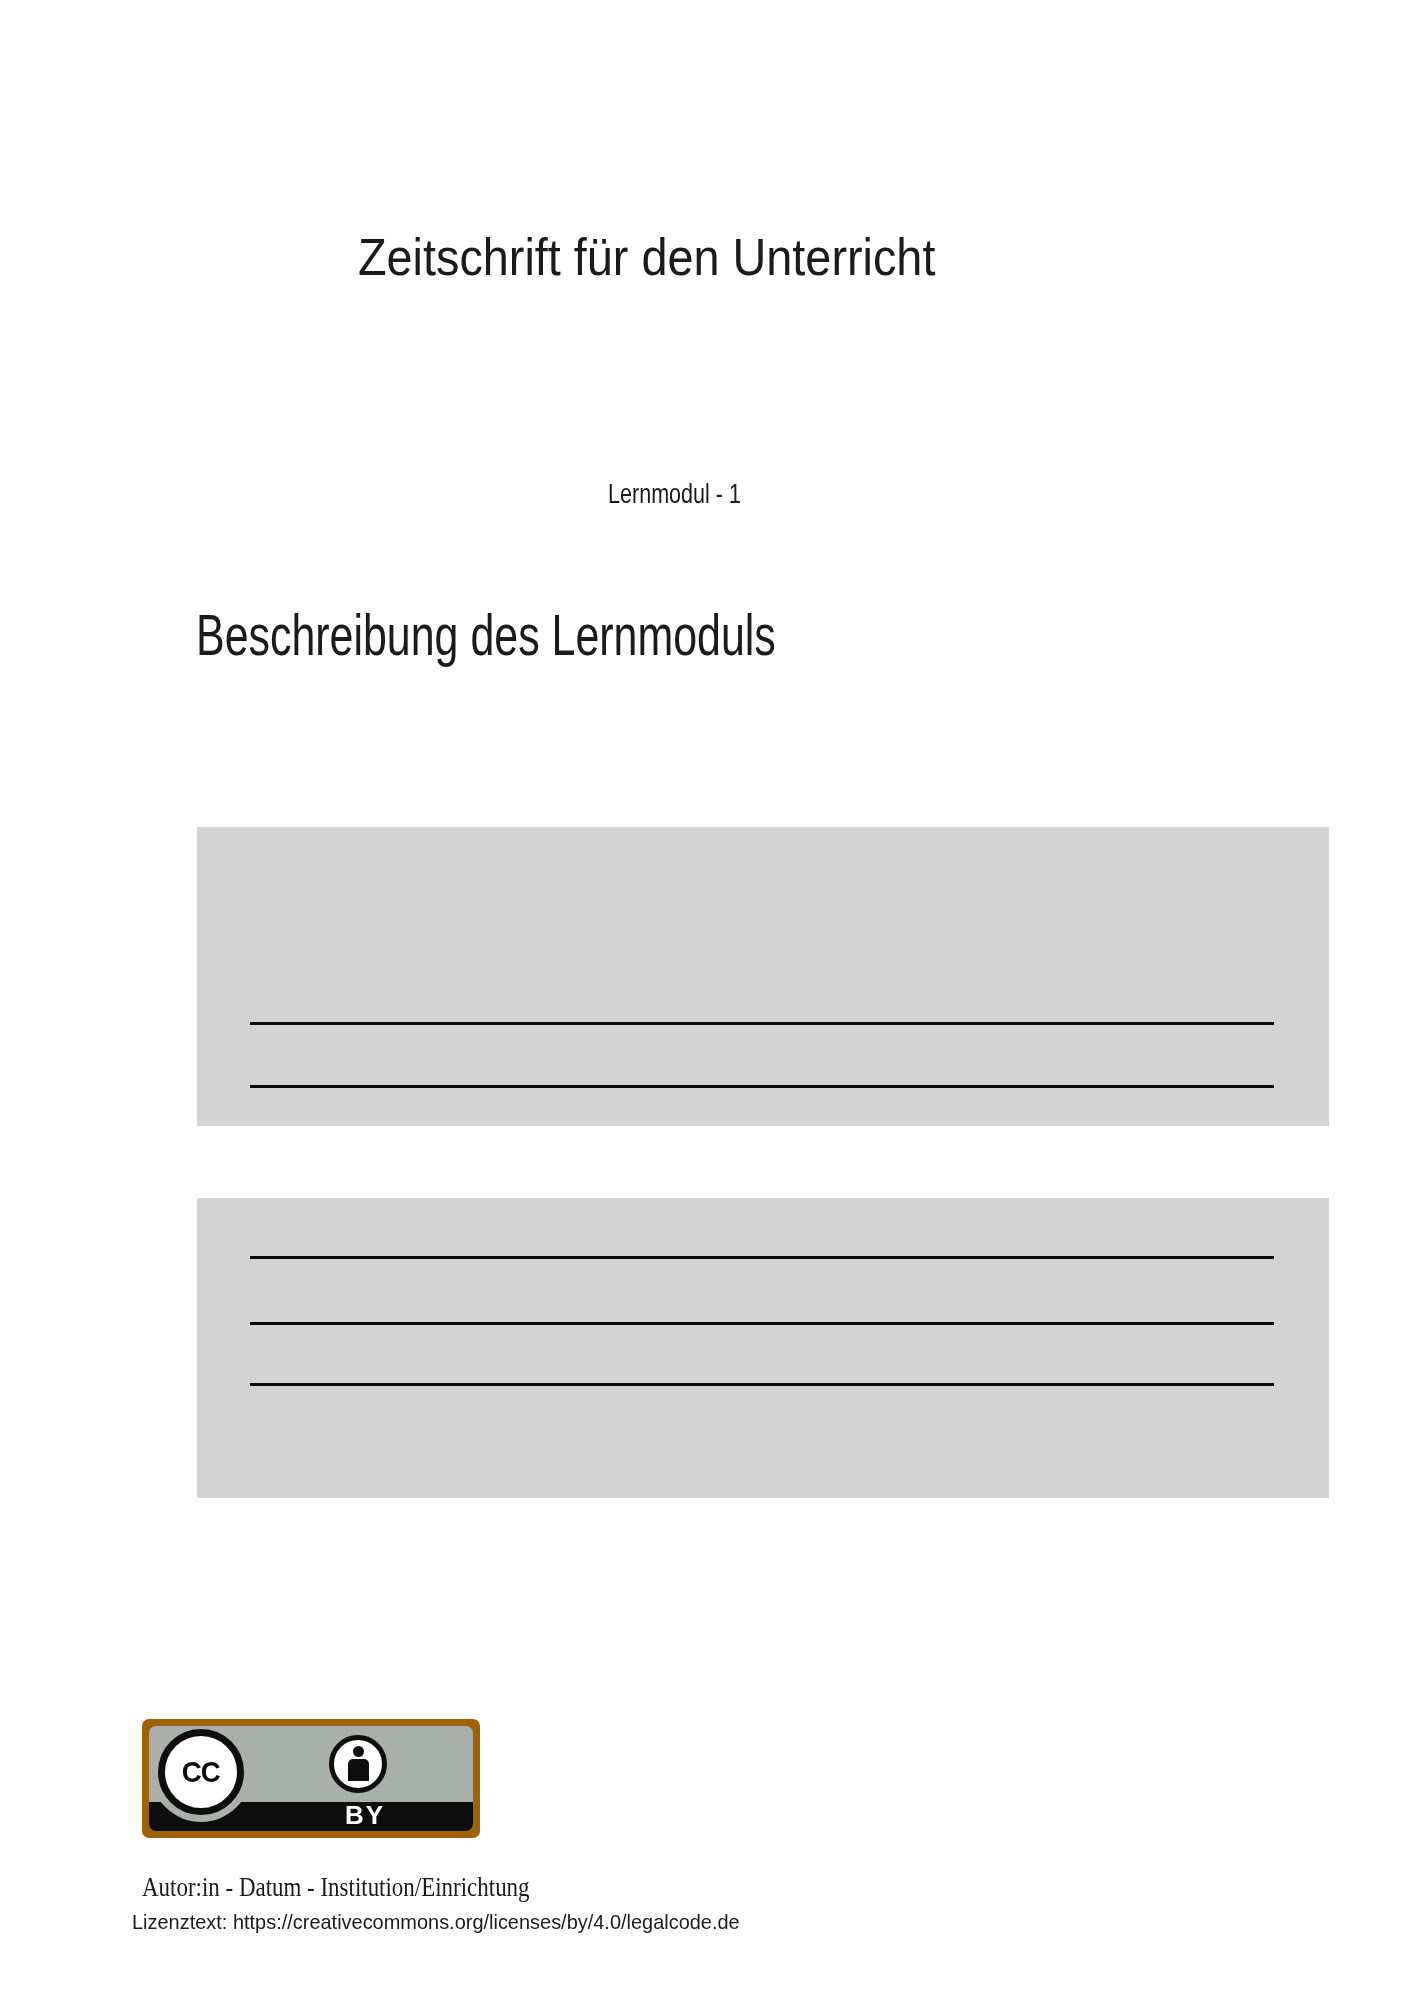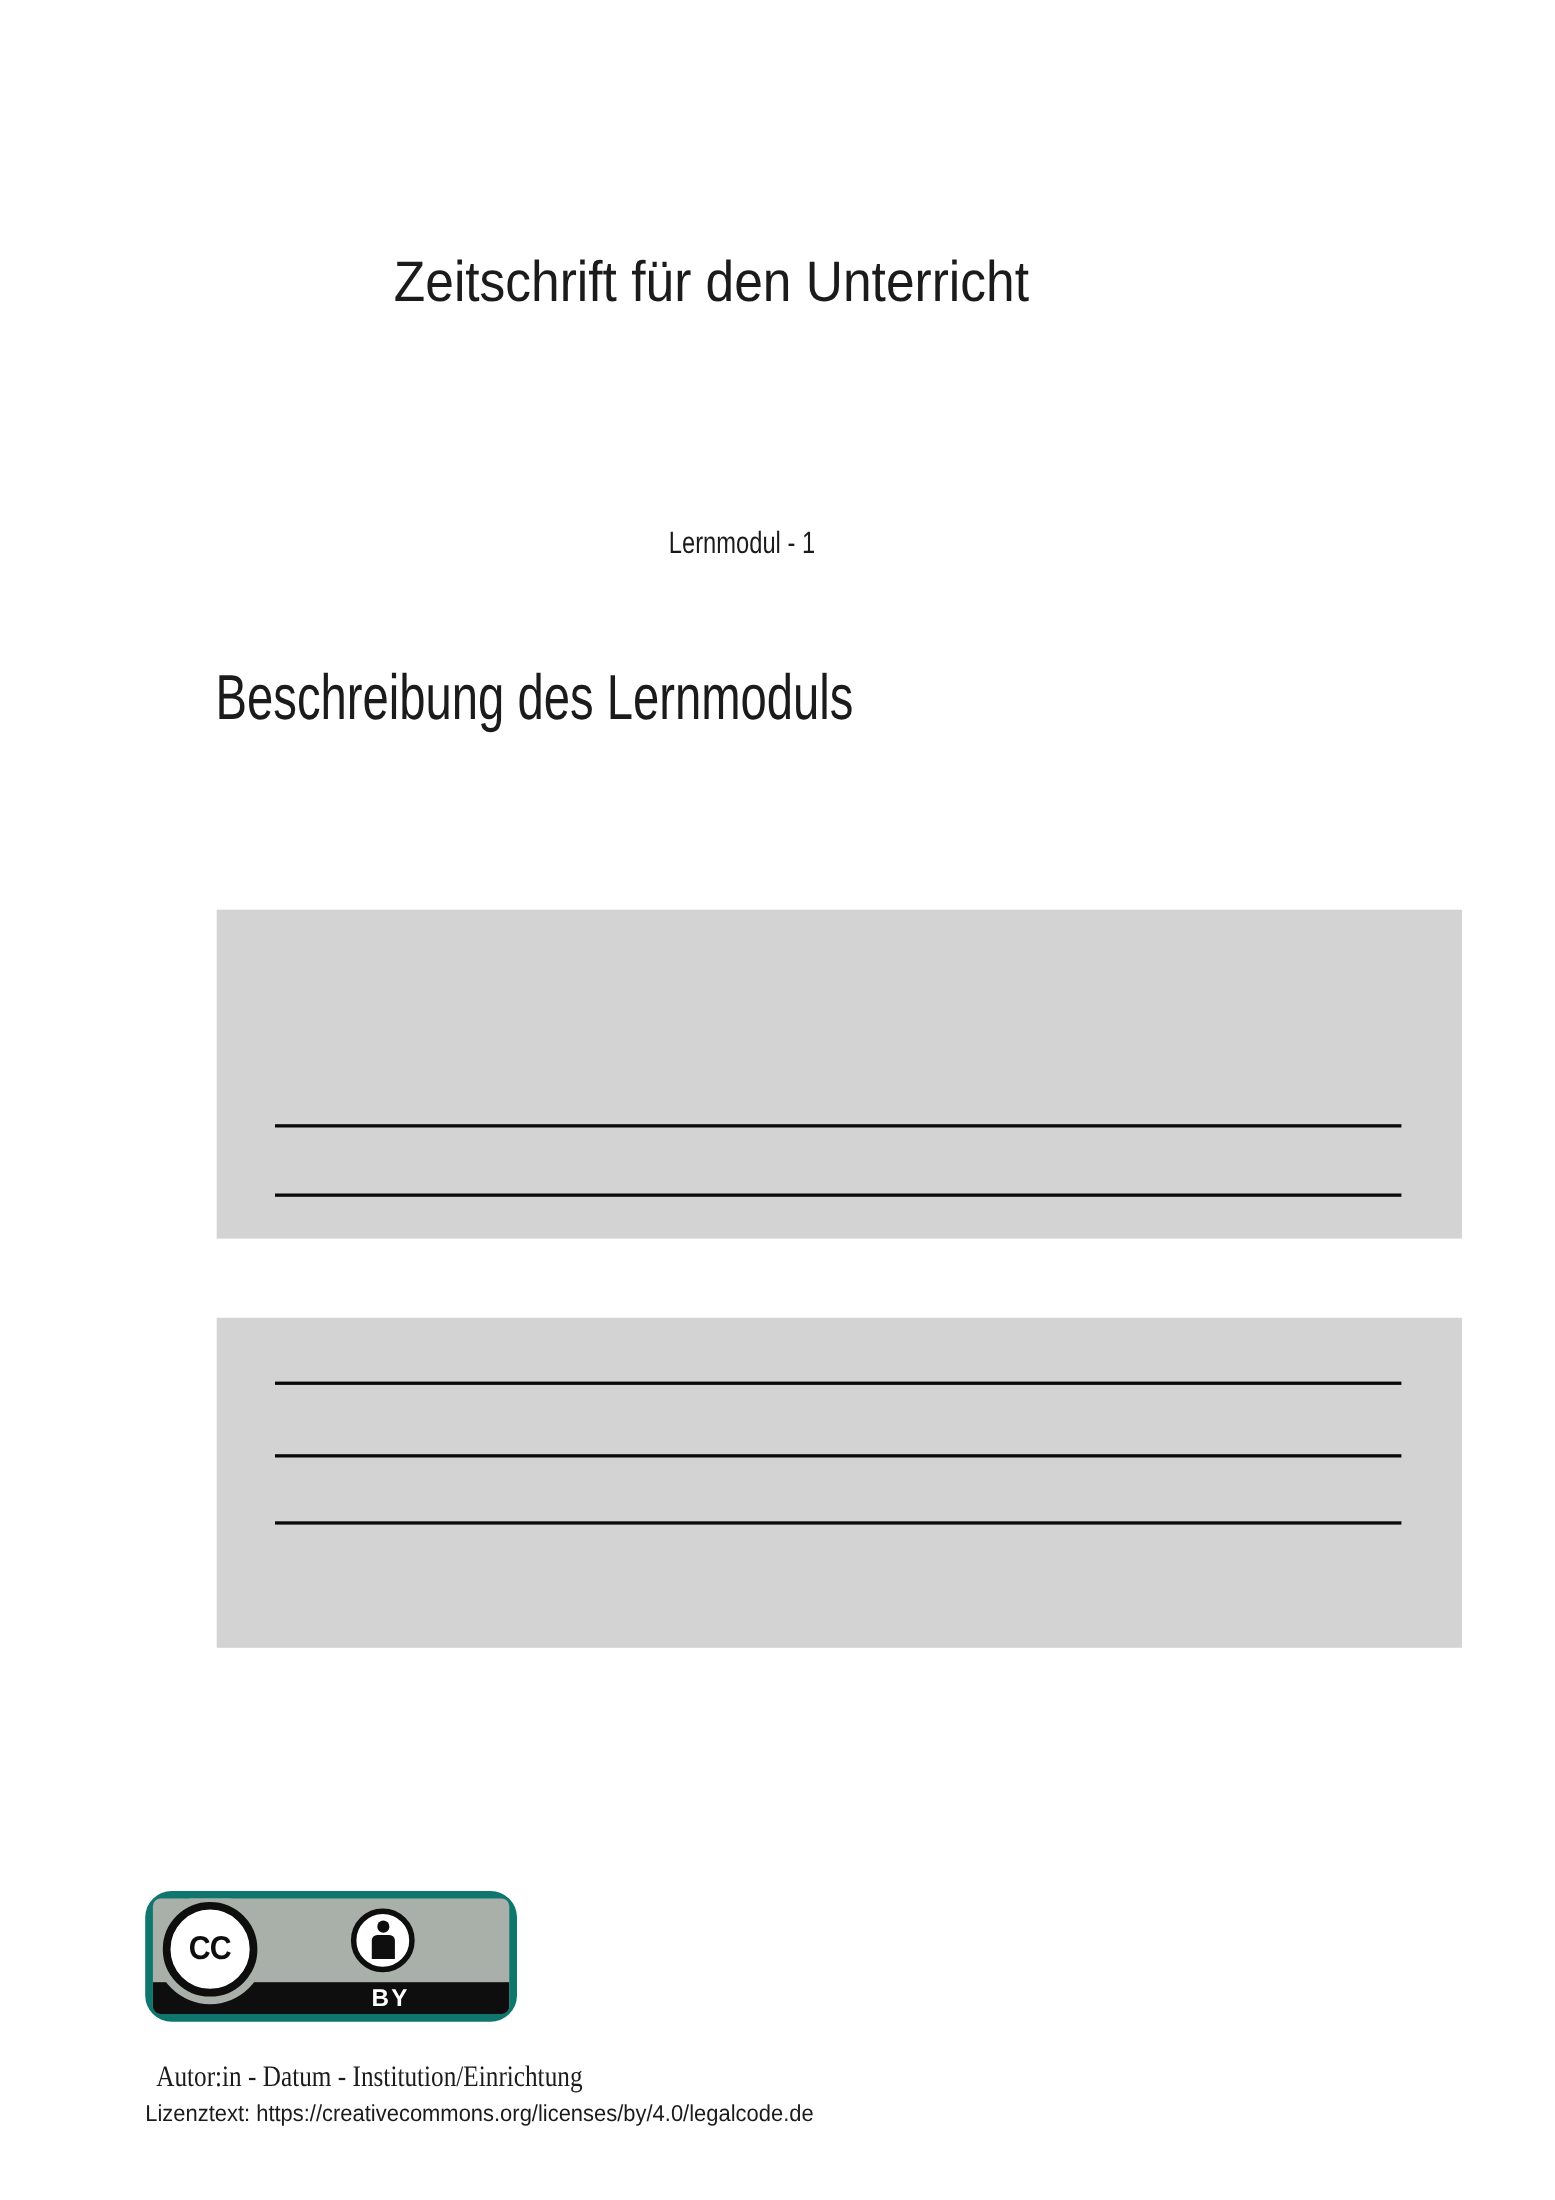--- a/index.html
+++ b/index.html
@@ -28,22 +28,22 @@
     background:#0a0a0a;
   }
   #box1 .write-line:nth-child(1) { top:195px; }
   #box1 .write-line:nth-child(2) { top:258px; }
   #box2 .write-line:nth-child(1) { top:58px; }
   #box2 .write-line:nth-child(2) { top:124px; }
   #box2 .write-line:nth-child(3) { top:185px; }
 
   
   #cc-badge {
-    left:132px; top:1719px; width:338px; height:119px;
-    background:#0f766e; border-radius:24px;
+    left:142px; top:1719px; width:338px; height:119px;
+    background:#a16207; border-radius:7px;
   }
   #cc-badge .inner {
     position:absolute; left:7px; top:7px; right:7px; bottom:7px;
     background:#a9afa9; border-radius:7px; overflow:hidden;
   }
   #cc-badge .blackbar {
     position:absolute; left:0; right:0; bottom:0; height:29px; background:#0e0e0e;
   }
   .cc-halo {
     position:absolute; left:2px; top:-4px; width:100px; height:100px;
@@ -66,21 +66,21 @@
   .person-head {
     width:11px; height:11px; border-radius:50%; background:#0e0e0e;
     margin:6px auto 2px auto;
   }
   .person-body {
     width:21px; height:22px; background:#0e0e0e;
     border-radius:5px 5px 0 0; margin:0 auto;
   }
   .by-label {
     position:absolute; left:176px; bottom:3px; width:80px;
-    text-align:center; color:#ffffff; font-weight:bold; font-size:22px;
+    text-align:center; color:#ffffff; font-weight:bold; font-size:26px;
     letter-spacing:2px; line-height:1;
   }
 
   
   #author-line  { left:142px; top:1872px; font-size:27px;font-family:Liberation Serif, serif; }
   #license-line { left:132px; top:1910px; font-size:21px; }
 </style>
 </head>
 <body>
 

